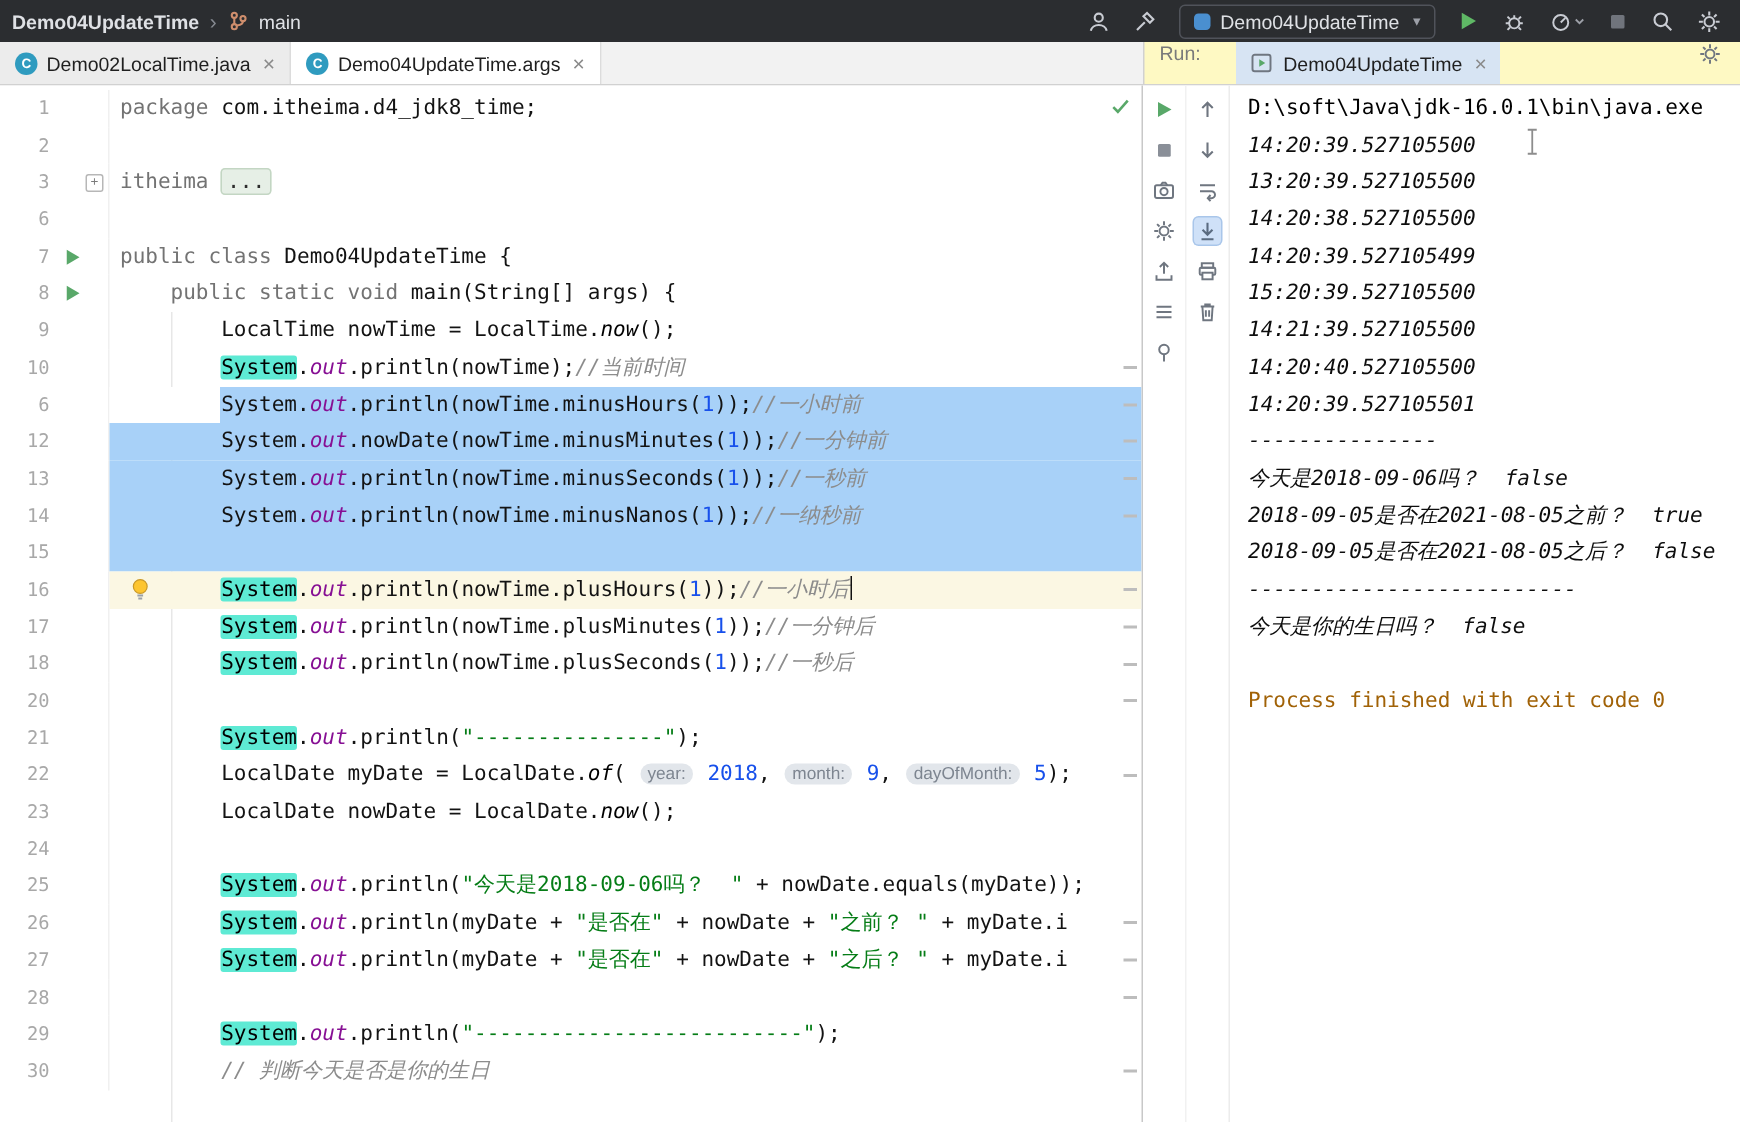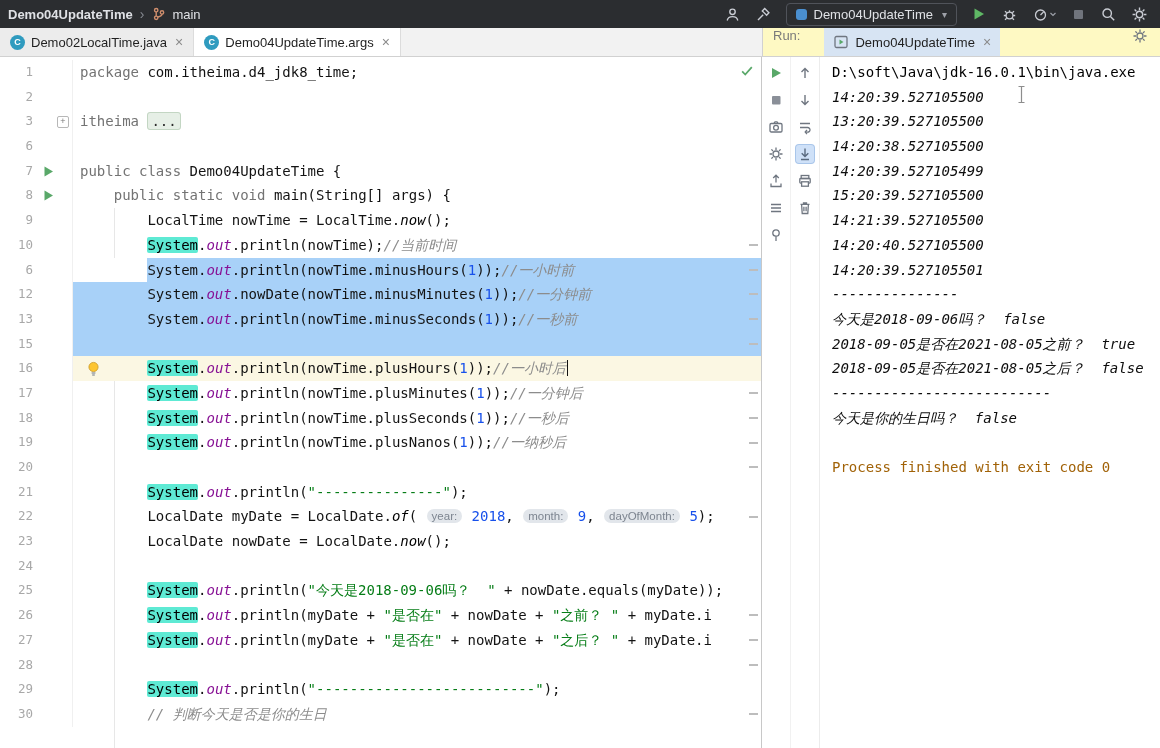--- a/index.html
+++ b/index.html
@@ -200,28 +200,28 @@
                   <path d="M2.5 1.5 L11 6.5 L2.5 11.5 Z" fill="#59a869"></path>
                 </svg></span></span><span class="t"><span class="kw">public class </span><span class="pl">Demo04UpdateTime {</span></span></div>
           <div class="crow"><span class="g"><span class="lnum">8</span><span class="gico"><svg width="13" height="13" viewBox="0 0 13 13">
                   <path d="M2.5 1.5 L11 6.5 L2.5 11.5 Z" fill="#59a869"></path>
                 </svg></span></span><span class="t"><span class="pl">    </span><span class="kw">public static void </span><span class="pl">main(String[] args) {</span></span></div>
           <div class="crow"><span class="g"><span class="lnum">9</span><span class="gico"></span></span><span class="t"><span class="pl">        LocalTime nowTime = LocalTime.</span><span class="itl">now</span><span class="pl">();</span></span></div>
           <div class="crow"><span class="g"><span class="lnum">10</span><span class="gico"></span></span><span class="t"><span class="pl">        </span><span class="sys">System</span><span class="pl">.</span><span class="fld">out</span><span class="pl">.println(nowTime);</span><span class="cmt">//当前时间</span></span></div>
           <div class="crow seltext"><span class="g"><span class="lnum">6</span><span class="gico"></span></span><span class="t"><span class="pl">        System.</span><span class="fld">out</span><span class="pl">.println(nowTime.minusHours(</span><span class="num">1</span><span class="pl">));</span><span class="cmt">//一小时前</span></span></div>
           <div class="crow sel"><span class="g"><span class="lnum">12</span><span class="gico"></span></span><span class="t"><span class="pl">        System.</span><span class="fld">out</span><span class="pl">.nowDate(nowTime.minusMinutes(</span><span class="num">1</span><span class="pl">));</span><span class="cmt">//一分钟前</span></span></div>
           <div class="crow sel"><span class="g"><span class="lnum">13</span><span class="gico"></span></span><span class="t"><span class="pl">        System.</span><span class="fld">out</span><span class="pl">.println(nowTime.minusSeconds(</span><span class="num">1</span><span class="pl">));</span><span class="cmt">//一秒前</span></span></div>
+          <div class="crow sel"><span class="g"><span class="lnum">14</span><span class="gico"></span></span><span class="t"><span class="pl">        System.</span><span class="fld">out</span><span class="pl">.println(nowTime.minusNanos(</span><span class="num">1</span><span class="pl">));</span><span class="cmt">//一纳秒前</span></span></div>
           <div class="crow sel"><span class="g"><span class="lnum">15</span><span class="gico"></span></span><span class="t">&nbsp;</span></div>
           <div class="crow cur"><span class="g"><span class="lnum">16</span><span class="gico"></span></span><span class="t"><span class="bulb"><svg width="15" height="16" viewBox="0 0 15 16">
                   <circle cx="7.5" cy="6" r="4.6" fill="#fdc530" stroke="#c9992a" stroke-width="0.8"></circle>
                   <path d="M5.6 12 h3.8 M6.2 14 h2.6" stroke="#9aa0a6" stroke-width="1.3" fill="none"></path>
                 </svg></span><span class="pl">        </span><span class="sys">System</span><span class="pl">.</span><span class="fld">out</span><span class="pl">.println(nowTime.plusHours(</span><span class="num">1</span><span class="pl">));</span><span class="cmt">//一小时后</span><span class="caret"></span></span></div>
           <div class="crow"><span class="g"><span class="lnum">17</span><span class="gico"></span></span><span class="t"><span class="pl">        </span><span class="sys">System</span><span class="pl">.</span><span class="fld">out</span><span class="pl">.println(nowTime.plusMinutes(</span><span class="num">1</span><span class="pl">));</span><span class="cmt">//一分钟后</span></span></div>
           <div class="crow"><span class="g"><span class="lnum">18</span><span class="gico"></span></span><span class="t"><span class="pl">        </span><span class="sys">System</span><span class="pl">.</span><span class="fld">out</span><span class="pl">.println(nowTime.plusSeconds(</span><span class="num">1</span><span class="pl">));</span><span class="cmt">//一秒后</span></span></div>
-          <div class="crow"><span class="g"><span class="lnum">19</span><span class="gico"></span></span><span class="t"><span class="pl">        </span><span class="sys">System</span><span class="pl">.</span><span class="fld">out</span><span class="pl">.println(nowTime.plusNanos(</span><span class="num">1</span><span class="pl">));</span><span class="cmt">//一纳秒后</span></span></div>
           <div class="crow"><span class="g"><span class="lnum">20</span><span class="gico"></span></span><span class="t">&nbsp;</span></div>
           <div class="crow"><span class="g"><span class="lnum">21</span><span class="gico"></span></span><span class="t"><span class="pl">        </span><span class="sys">System</span><span class="pl">.</span><span class="fld">out</span><span class="pl">.println(</span><span class="str">"---------------"</span><span class="pl">);</span></span></div>
           <div class="crow"><span class="g"><span class="lnum">22</span><span class="gico"></span></span><span class="t"><span class="pl">        LocalDate myDate = LocalDate.</span><span class="itl">of</span><span class="pl">( </span><span class="hint">year:</span><span class="pl"> </span><span class="num">2018</span><span class="pl">, </span><span class="hint">month:</span><span class="pl"> </span><span class="num">9</span><span class="pl">, </span><span class="hint">dayOfMonth:</span><span class="pl"> </span><span class="num">5</span><span class="pl">);</span></span></div>
           <div class="crow"><span class="g"><span class="lnum">23</span><span class="gico"></span></span><span class="t"><span class="pl">        LocalDate nowDate = LocalDate.</span><span class="itl">now</span><span class="pl">();</span></span></div>
           <div class="crow"><span class="g"><span class="lnum">24</span><span class="gico"></span></span><span class="t">&nbsp;</span></div>
           <div class="crow"><span class="g"><span class="lnum">25</span><span class="gico"></span></span><span class="t"><span class="pl">        </span><span class="sys">System</span><span class="pl">.</span><span class="fld">out</span><span class="pl">.println(</span><span class="str">"今天是2018-09-06吗？  "</span><span class="pl"> + nowDate.equals(myDate));</span></span></div>
           <div class="crow"><span class="g"><span class="lnum">26</span><span class="gico"></span></span><span class="t"><span class="pl">        </span><span class="sys">System</span><span class="pl">.</span><span class="fld">out</span><span class="pl">.println(myDate + </span><span class="str">"是否在"</span><span class="pl"> + nowDate + </span><span class="str">"之前？ "</span><span class="pl"> + myDate.i</span></span></div>
           <div class="crow"><span class="g"><span class="lnum">27</span><span class="gico"></span></span><span class="t"><span class="pl">        </span><span class="sys">System</span><span class="pl">.</span><span class="fld">out</span><span class="pl">.println(myDate + </span><span class="str">"是否在"</span><span class="pl"> + nowDate + </span><span class="str">"之后？ "</span><span class="pl"> + myDate.i</span></span></div>
           <div class="crow"><span class="g"><span class="lnum">28</span><span class="gico"></span></span><span class="t">&nbsp;</span></div>
           <div class="crow"><span class="g"><span class="lnum">29</span><span class="gico"></span></span><span class="t"><span class="pl">        </span><span class="sys">System</span><span class="pl">.</span><span class="fld">out</span><span class="pl">.println(</span><span class="str">"--------------------------"</span><span class="pl">);</span></span></div>

